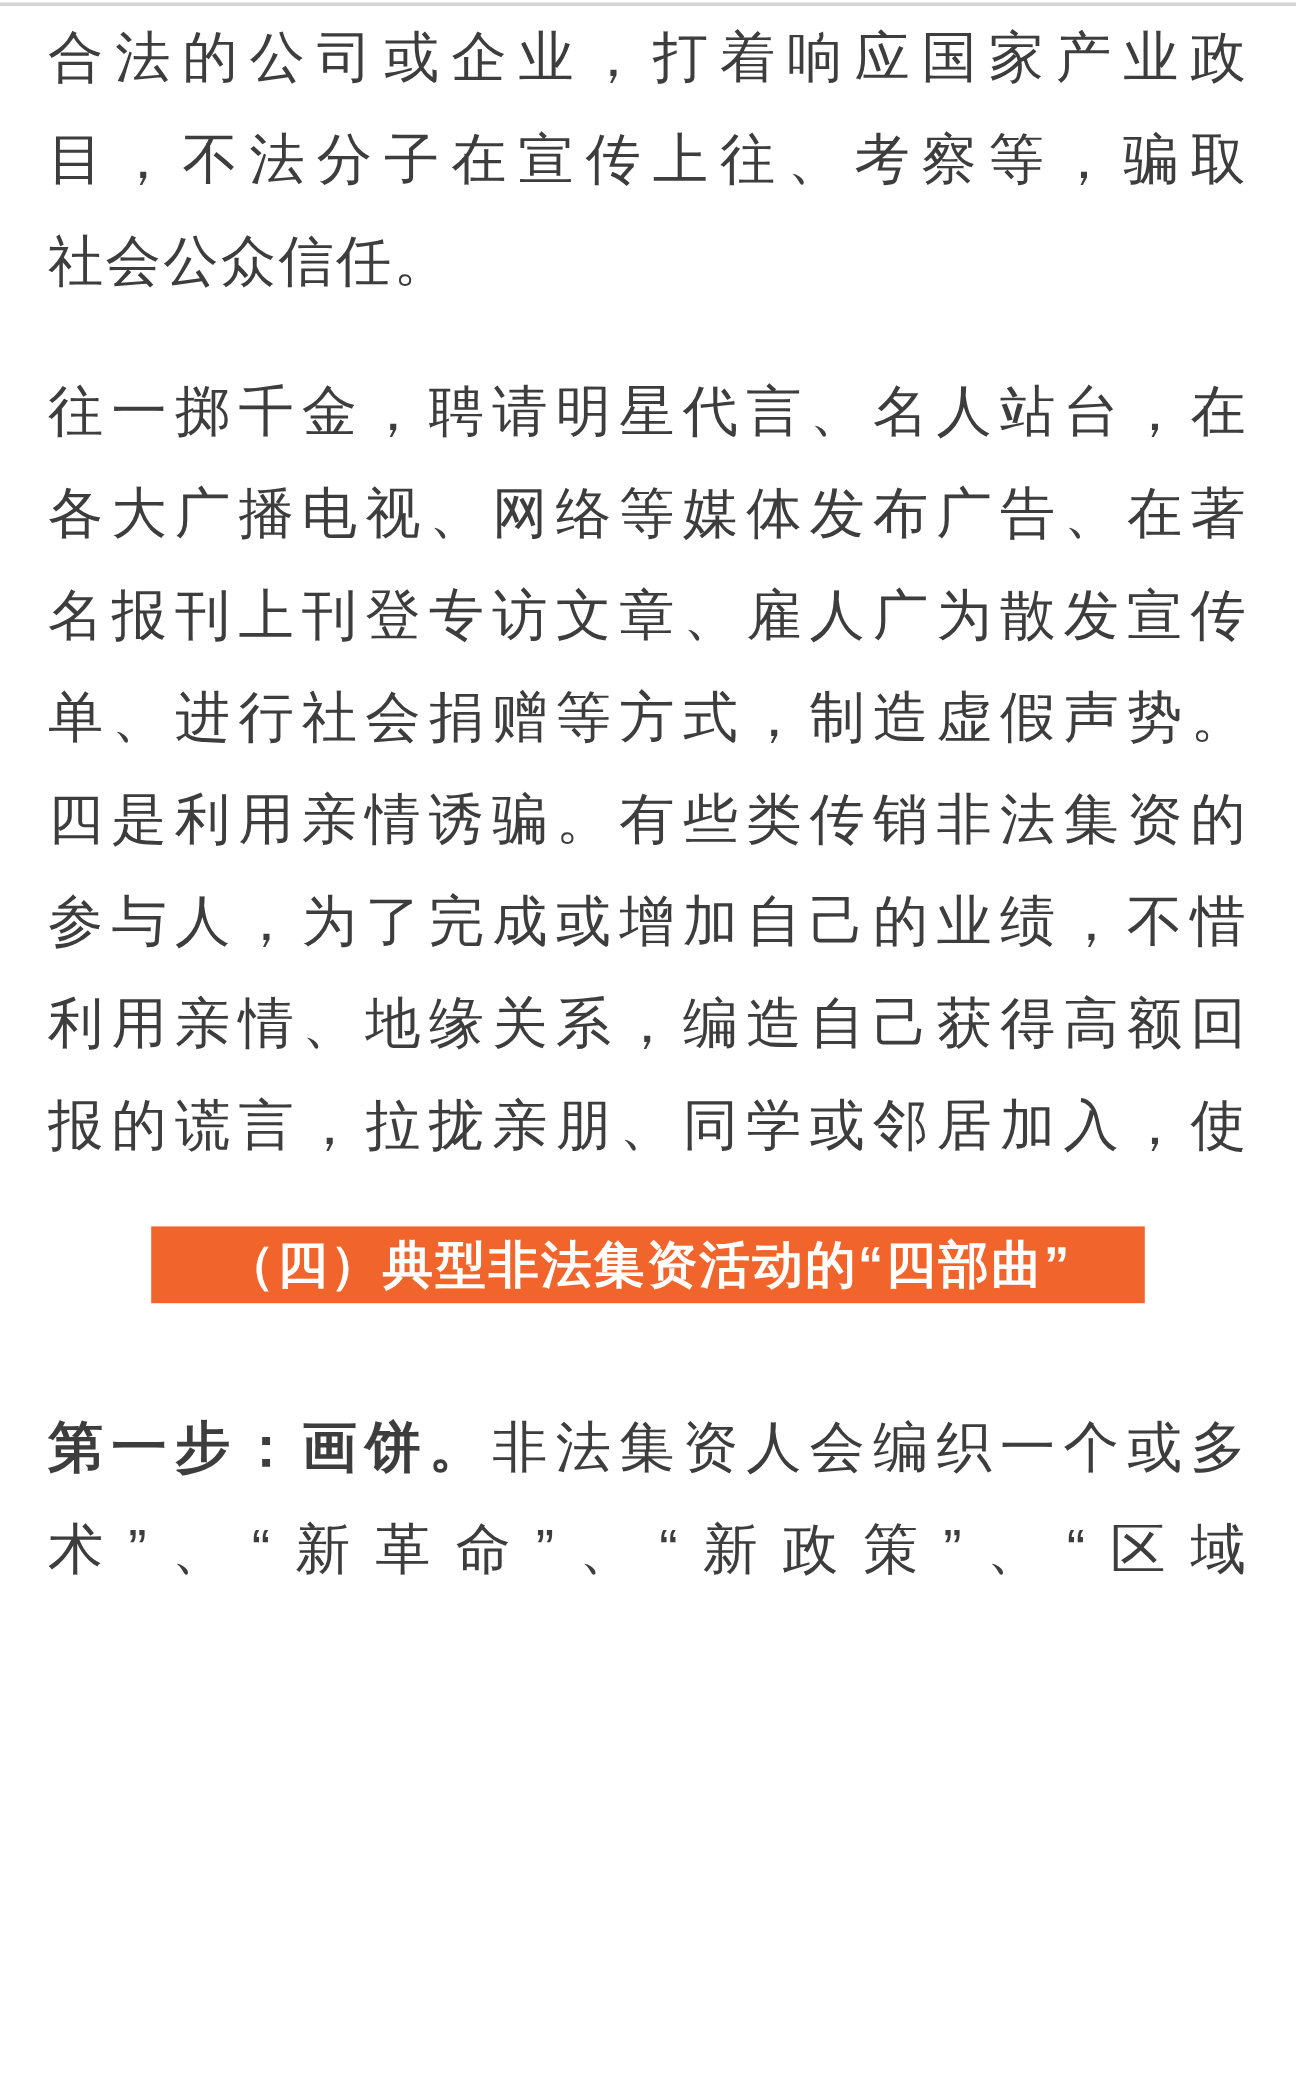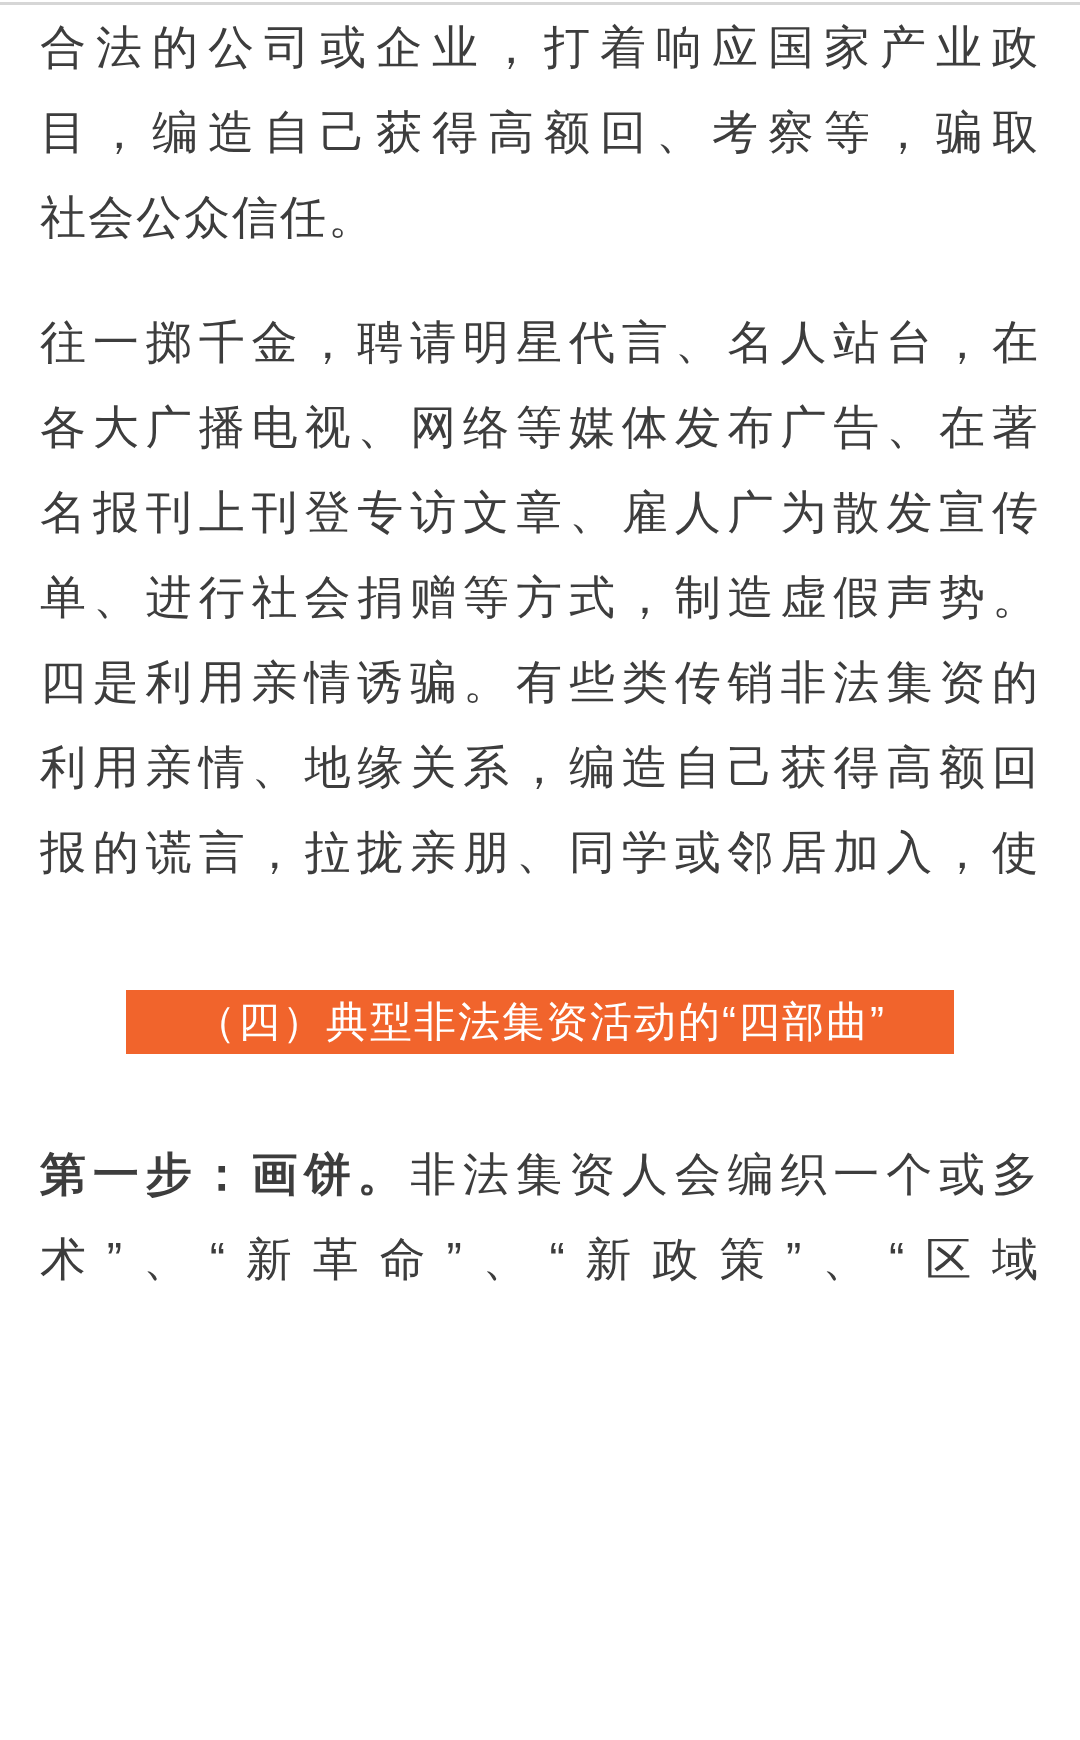--- a/index.html
+++ b/index.html
@@ -41,51 +41,52 @@
     white-space: normal;
     text-align: justify;
     text-align-last: justify;
   }
   .seg-b {
     font-weight: 700;
   }
   .banner {
     width: 828px;
     height: 64px;
-    margin: 95px auto 78px auto;
+    margin: 42px auto 78px auto;
     background: #f1642c;
     color: #ffffff;
     display: flex;
     align-items: center;
     justify-content: center;
     font-size: 42px;
-    font-weight: 400;
+    font-weight: 700;
     letter-spacing: 2px;
     white-space: nowrap;
   }
 </style>
 </head>
 <body>
 
 <div class="page" style="background: rgb(255, 255, 255);">
   <div class="top-divider" style="background: rgb(214, 214, 214);"></div>
 
   <main class="article" style="color: rgb(61, 61, 61);">
     <section id="paras-before">
         <div class="para">
           <div class="line just"><span>合法的公司或企业，打着响应国家产业政</span></div>
-          <div class="line just"><span>目，编造自己获得高额回、考察等，骗取</span></div>
+          <div class="line just"><span>目，不法分子在宣传上往、考察等，骗取</span></div>
           <div class="line"><span>社会公众信任。</span></div>
         </div>
         <div class="para">
           <div class="line just"><span>往一掷千金，聘请明星代言、名人站台，在</span></div>
           <div class="line just"><span>各大广播电视、网络等媒体发布广告、在著</span></div>
           <div class="line just"><span>名报刊上刊登专访文章、雇人广为散发宣传</span></div>
           <div class="line just"><span>单、进行社会捐赠等方式，制造虚假声势。</span></div>
           <div class="line just"><span>四是利用亲情诱骗。有些类传销非法集资的</span></div>
+          <div class="line just"><span>参与人，为了完成或增加自己的业绩，不惜</span></div>
           <div class="line just"><span>利用亲情、地缘关系，编造自己获得高额回</span></div>
           <div class="line just"><span>报的谎言，拉拢亲朋、同学或邻居加入，使</span></div>
         </div>
       </section>
 
     <div class="banner" style="background: rgb(241, 100, 44); color: rgb(255, 255, 255);">
       <span>（四）典型非法集资活动的“四部曲”</span>
     </div>
 
     <section id="paras-after">

